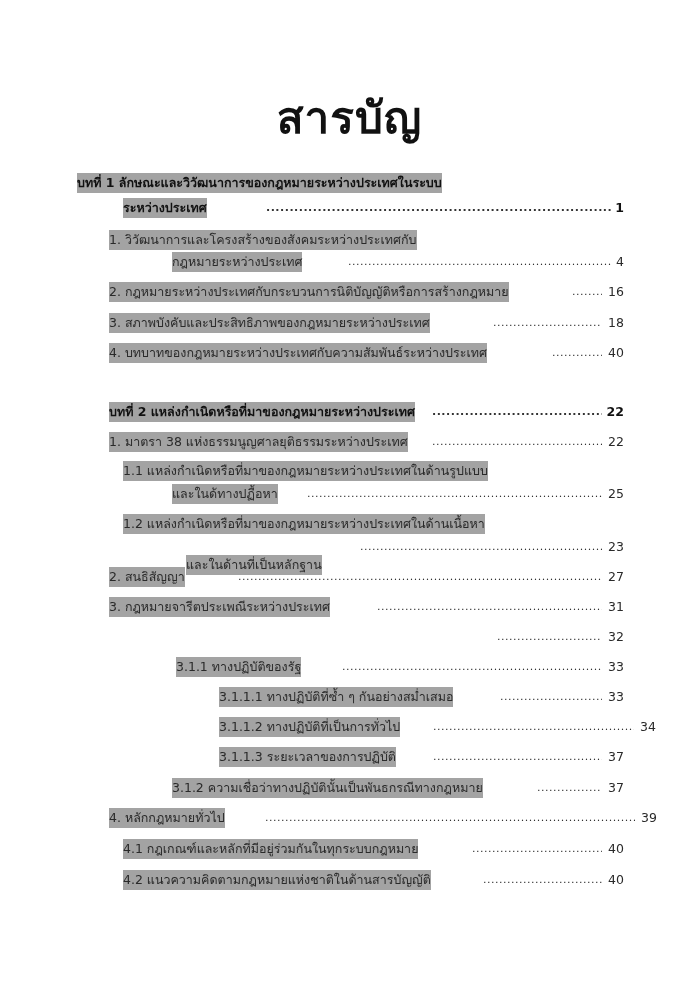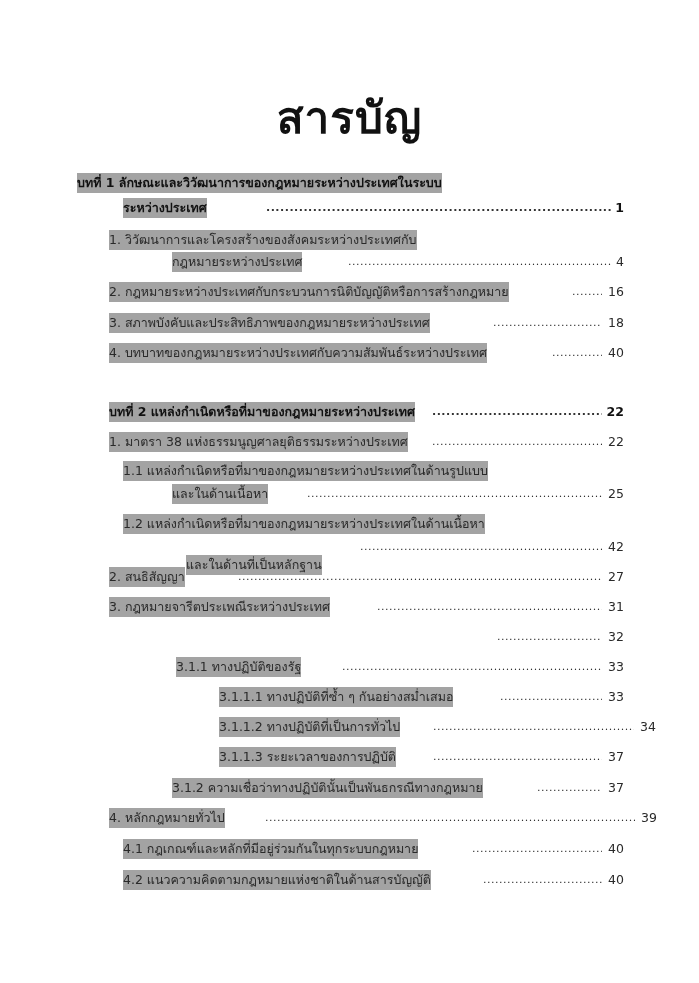--- a/index.html
+++ b/index.html
@@ -85,32 +85,32 @@
   <div class="row light" style="top:432px;">
     <span class="txt" style="left:109px;">1. มาตรา 38 แห่งธรรมนูญศาลยุติธรรมระหว่างประเทศ</span>
     <span class="dots" style="left:432px; right:97px;"></span>
     <span class="pg">22</span>
   </div>
 
   <div class="row light" style="top:461px;">
     <span class="txt" style="left:123px;">1.1 แหล่งกำเนิดหรือที่มาของกฎหมายระหว่างประเทศในด้านรูปแบบ</span>
   </div>
   <div class="row light" style="top:484px;">
-    <span class="txt" style="left:172px;">และในด้านเนื้อหา</span>
+    <span class="txt" style="left:172px;">และในด้ทางปฏื้อหา</span>
     <span class="dots" style="left:307px; right:97px;"></span>
     <span class="pg">25</span>
   </div>
 
   <div class="row light" style="top:514px;">
     <span class="txt" style="left:123px;">1.2 แหล่งกำเนิดหรือที่มาของกฎหมายระหว่างประเทศในด้านเนื้อหา</span>
   </div>
   <div class="row light" style="top:537px;">
     <span class="txt" style="left:186px;margin-top:18px;">และในด้านที่เป็นหลักฐาน</span>
     <span class="dots" style="left:360px; right:97px;"></span>
-    <span class="pg">42</span>
+    <span class="pg">23</span>
   </div>
 
   <div class="row light" style="top:567px;">
     <span class="txt" style="left:109px;text-align:right;">2. สนธิสัญญา</span>
     <span class="dots" style="left:238px; right:97px;"></span>
     <span class="pg">27</span>
   </div>
 
   <div class="row light" style="top:597px;">
     <span class="txt" style="left:109px;">3. กฎหมายจารีตประเพณีระหว่างประเทศ</span>

